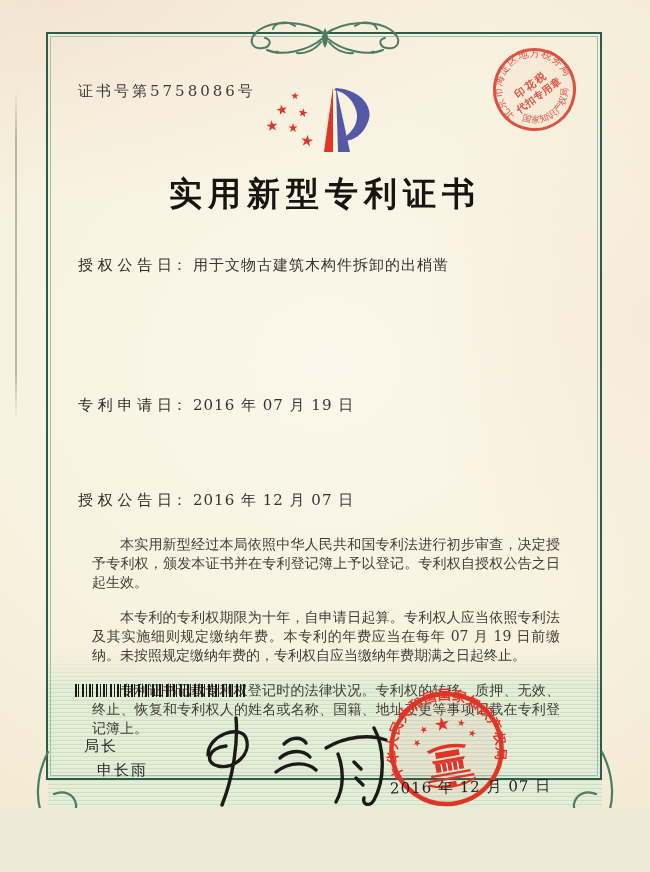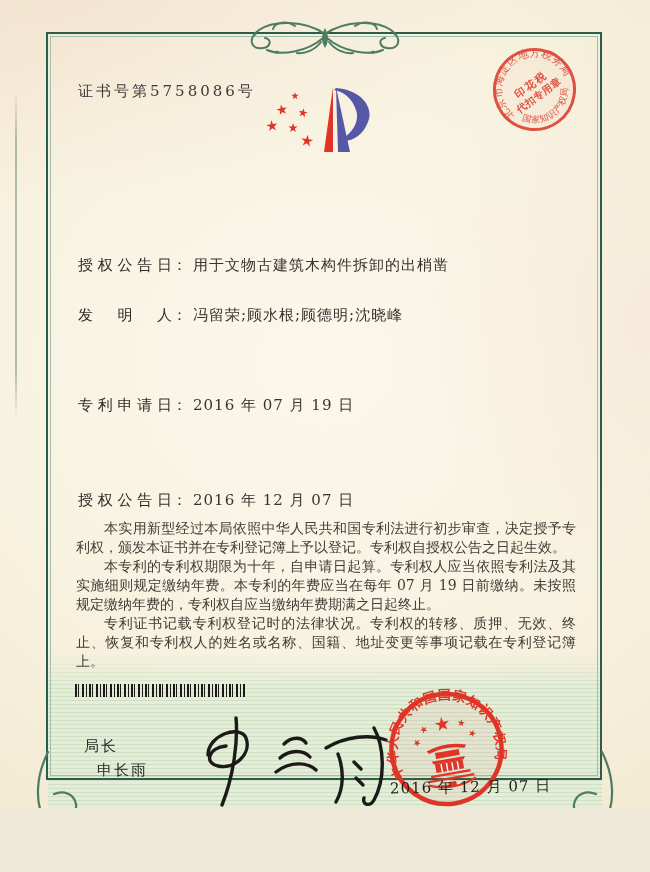--- a/index.html
+++ b/index.html
@@ -22,21 +22,21 @@
     mask-image:linear-gradient(180deg,transparent 0,#000 34px);}
   .cert-number{position:absolute;left:78px;top:82px;font-size:15px;letter-spacing:3px;color:#3b3a38;z-index:3;}
   .title{position:absolute;left:0;top:172px;width:650px;text-align:center;font-size:33px;
     font-weight:bold;letter-spacing:6px;color:#17150f;z-index:3;}
   .field-row{position:absolute;left:78px;font-size:15px;z-index:3;white-space:nowrap;color:#34312c;}
   .flabel{display:inline-block;width:94px;text-align:justify;text-align-last:justify;color:#2f2c27;}
   .fcolon{display:inline-block;margin-right:6px;color:#2f2c27;}
   .fvalue{letter-spacing:1px;color:#373330;}
   .body-text{position:absolute;left:76px;top:519px;width:500px;z-index:3;font-size:14px;
     line-height:19px;text-align:justify;color:#403c36;}
-  .body-text p{margin:0;text-indent:2em;}
+  .body-text p{margin:16px;text-indent:2em;}
   .barcode{position:absolute;left:75px;top:684px;width:171px;height:13px;z-index:3;
     background:repeating-linear-gradient(90deg,#1c1a18 0 2px,rgba(0,0,0,0) 2px 3px,#1c1a18 3px 4px,rgba(0,0,0,0) 4px 7px,#1c1a18 7px 9px,rgba(0,0,0,0) 9px 11px,#1c1a18 11px 12px,rgba(0,0,0,0) 12px 14px);}
   .director-title{position:absolute;left:84px;top:737px;font-size:15px;z-index:3;
     font-family:"DejaVu Sans","Liberation Sans",sans-serif;color:#2a2824;letter-spacing:2px;}
   .director-name{position:absolute;left:84px;top:761px;font-size:15px;z-index:3;
     font-family:"DejaVu Sans","Liberation Sans",sans-serif;color:#2a2824;letter-spacing:2px;margin-left:13px;}
   .signature-svg{position:absolute;left:178px;top:710px;z-index:4;}
   .seal-svg{position:absolute;left:384px;top:686px;z-index:4;}
   .seal-date{position:absolute;left:390px;top:778px;font-size:15px;letter-spacing:1px;
     color:#1f1c1a;z-index:5;transform:rotate(-1deg);white-space:nowrap;}
@@ -132,26 +132,24 @@
         <textPath href="#stampTopArc" startOffset="2">北京市海淀区地方税务局</textPath>
       </text>
       <text font-size="9" letter-spacing="0.5" font-family="'DejaVu Sans','Liberation Sans',sans-serif">
         <textPath href="#stampBottomArc" startOffset="1">国家知识产权局</textPath>
       </text>
       <text x="47.5" y="45" text-anchor="middle" font-size="10.5" font-weight="bold" letter-spacing="2" font-family="'DejaVu Sans','Liberation Sans',sans-serif">印花税</text>
       <text x="47.5" y="58" text-anchor="middle" font-size="10" font-weight="bold" letter-spacing="0.5" font-family="'DejaVu Sans','Liberation Sans',sans-serif">代扣专用章</text>
     </g>
   </svg>
 
+  <div class="title">实用新型专利证书</div>
 
   <div class="field-row" style="top:256px">
     <span class="flabel">授权公告日</span><span class="fcolon">：</span><span class="fvalue">用于文物古建筑木构件拆卸的出梢凿</span>
-  </div>
-  <div class="field-row" style="top:306px">
-    <span class="flabel">发明人</span><span class="fcolon">：</span><span class="fvalue">冯留荣;顾水根;顾德明;沈晓峰</span>
   </div>
   <div class="field-row" style="top:396px">
     <span class="flabel">专利申请日</span><span class="fcolon">：</span><span class="fvalue">2016 年 07 月 19 日</span>
   </div>
   <div class="field-row" style="top:491px">
     <span class="flabel">授权公告日</span><span class="fcolon">：</span><span class="fvalue">2016 年 12 月 07 日</span>
   </div>
 
   <div class="body-text">
     <p>本实用新型经过本局依照中华人民共和国专利法进行初步审查，决定授予专利权，颁发本证书并在专利登记簿上予以登记。专利权自授权公告之日起生效。</p>

